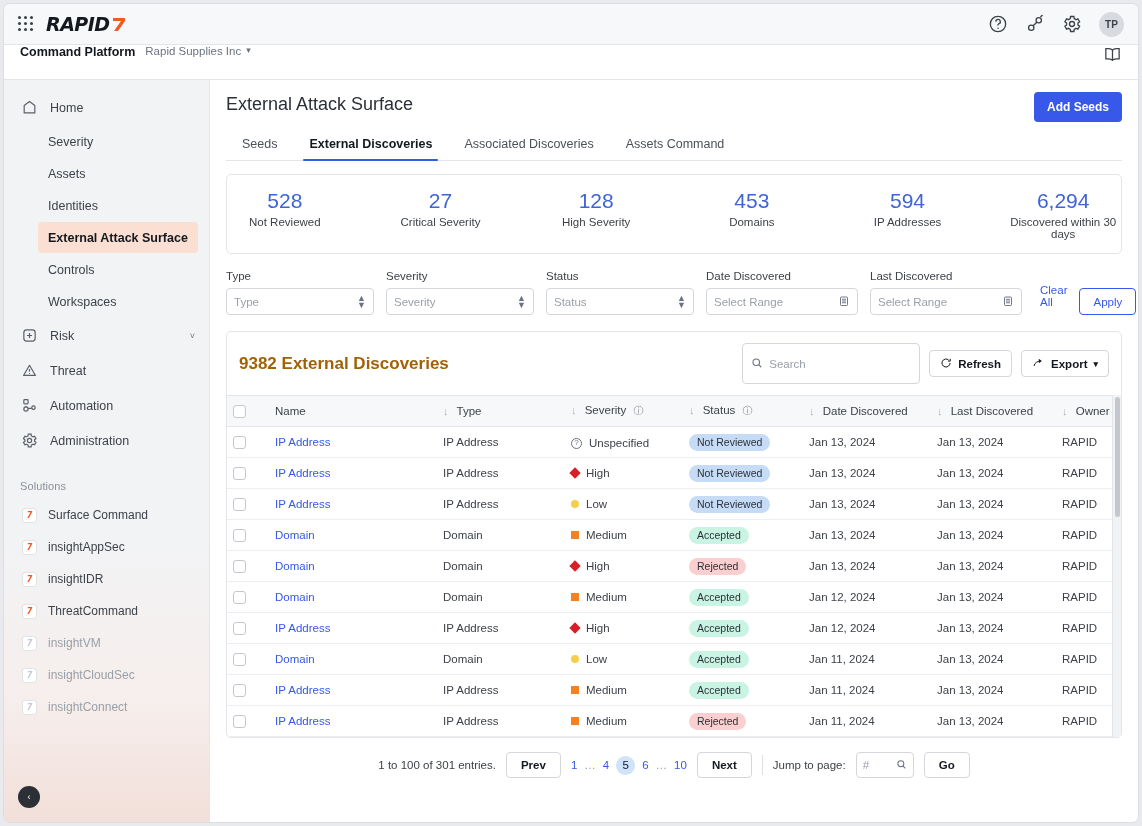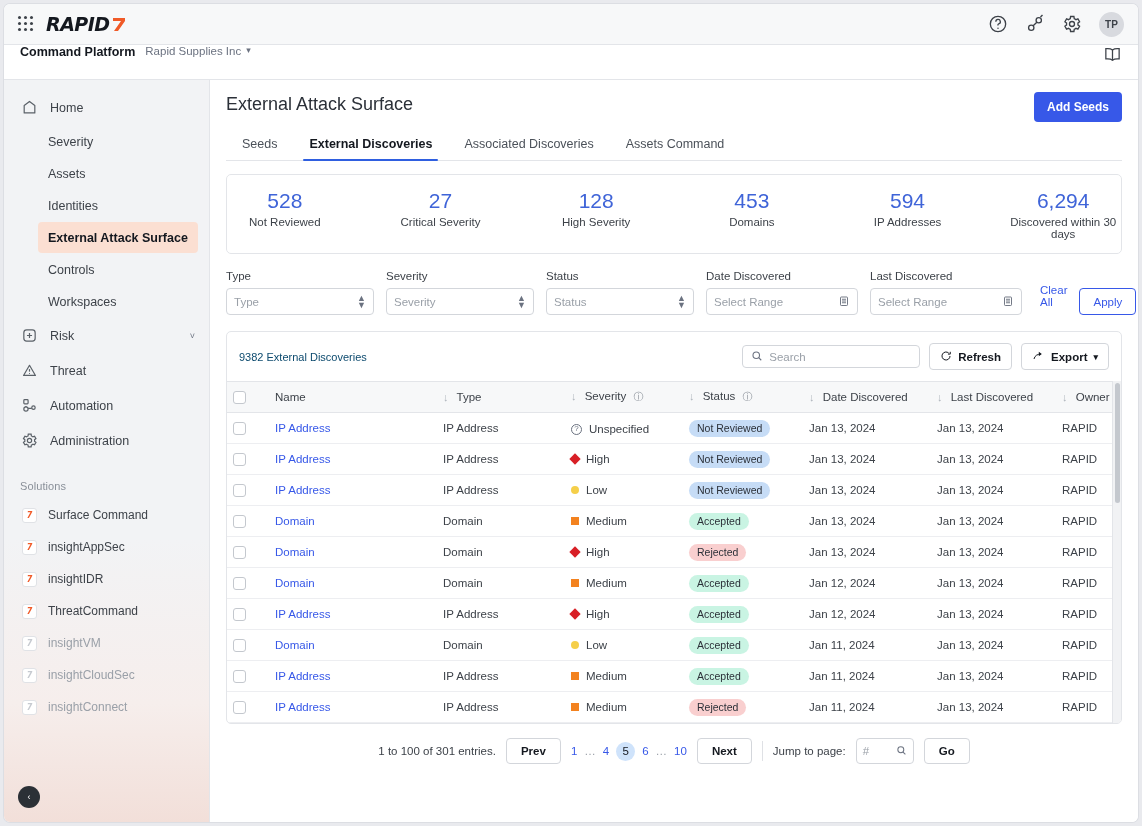--- a/index.html
+++ b/index.html
@@ -162,23 +162,23 @@
     border-radius: 4px; font-size: 11.5px; height: 27px; padding: 0 13px; cursor: pointer;
     font-family: "Liberation Sans", sans-serif;
   }
 
   
   .table-card {
     margin-top: 16px; border: 1px solid #e3e5e9; border-radius: 5px; background: #fff;
     display: flex; flex-direction: column; overflow: hidden; min-height: 0;
   }
   .table-top { display: flex; align-items: center; padding: 11px 12px; gap: 9px; }
-  .table-count { font-size: 11px; color: #0c4a6e; font-weight: normal; }
+  .table-count { font-size: 17px; color: #a16207; font-weight: bold; }
   .search-box {
-    margin-left: auto; width: 178px; height: 23px; border: 1px solid #d3d6db;
+    margin-left: auto; width: 178px; height: 41px; border: 1px solid #d3d6db;
     border-radius: 4px; display: flex; align-items: center; padding: 0 8px; gap: 6px;
     font-size: 11.5px; color: #9aa0a8; cursor: text;
   }
   .tbtn {
     height: 27px; border: 1px solid #d3d6db; background: #fff; border-radius: 4px;
     display: flex; align-items: center; gap: 6px; padding: 0 10px;
     font-size: 11.5px; color: #14181f; font-weight: bold; cursor: pointer;
     font-family: "Liberation Sans", sans-serif;
   }
 

